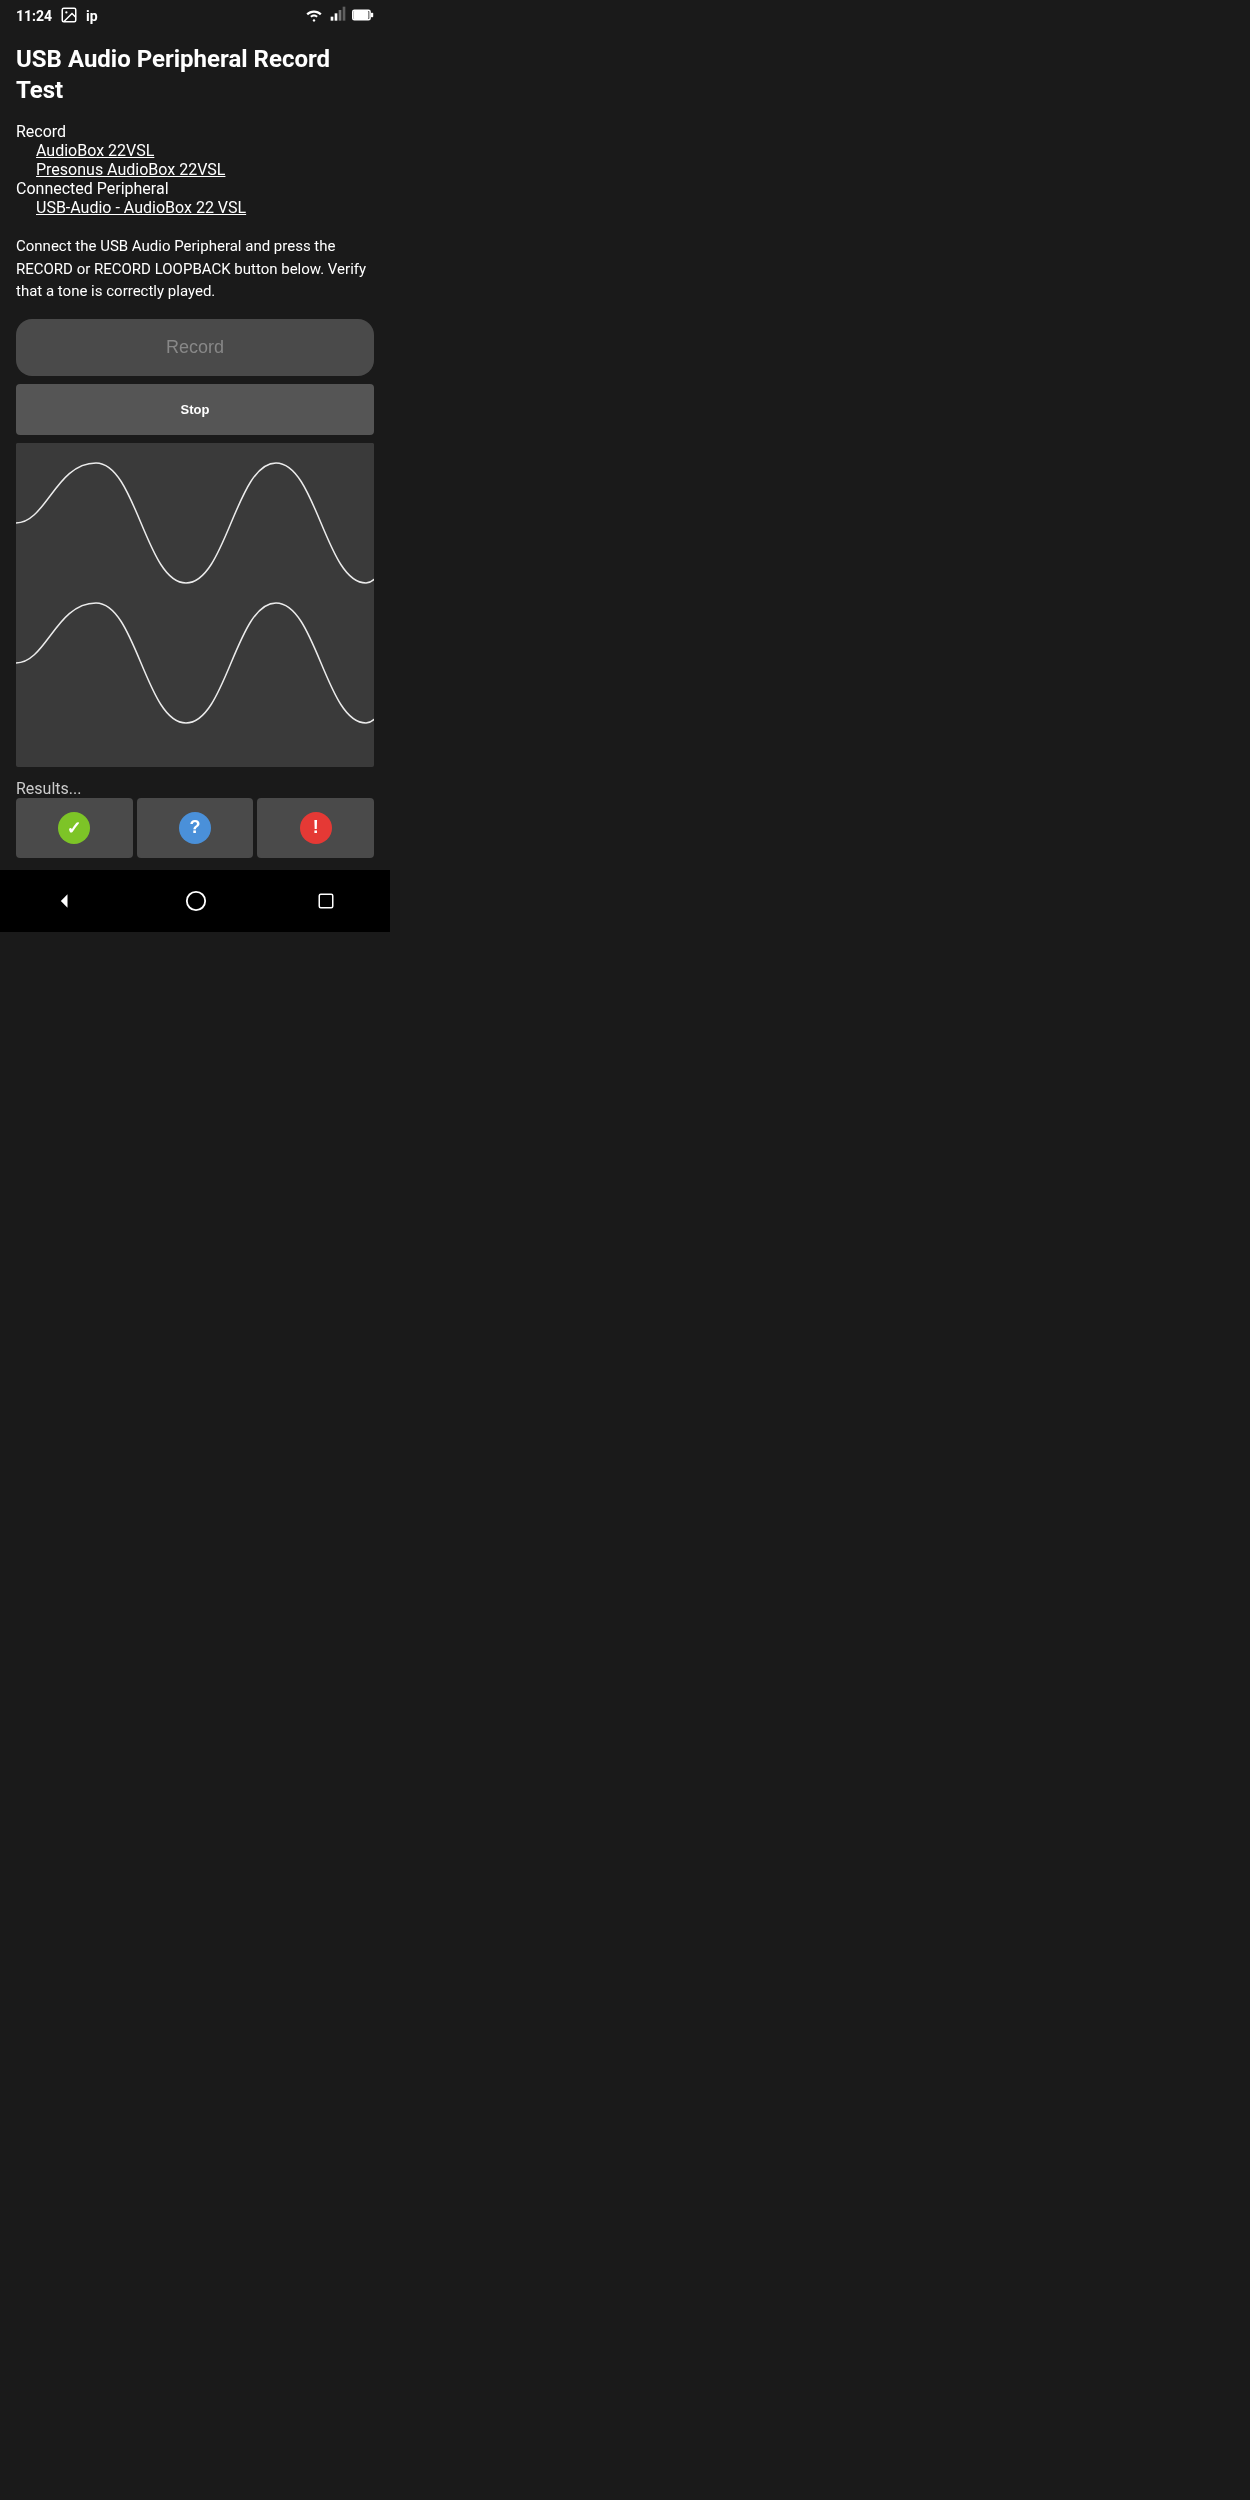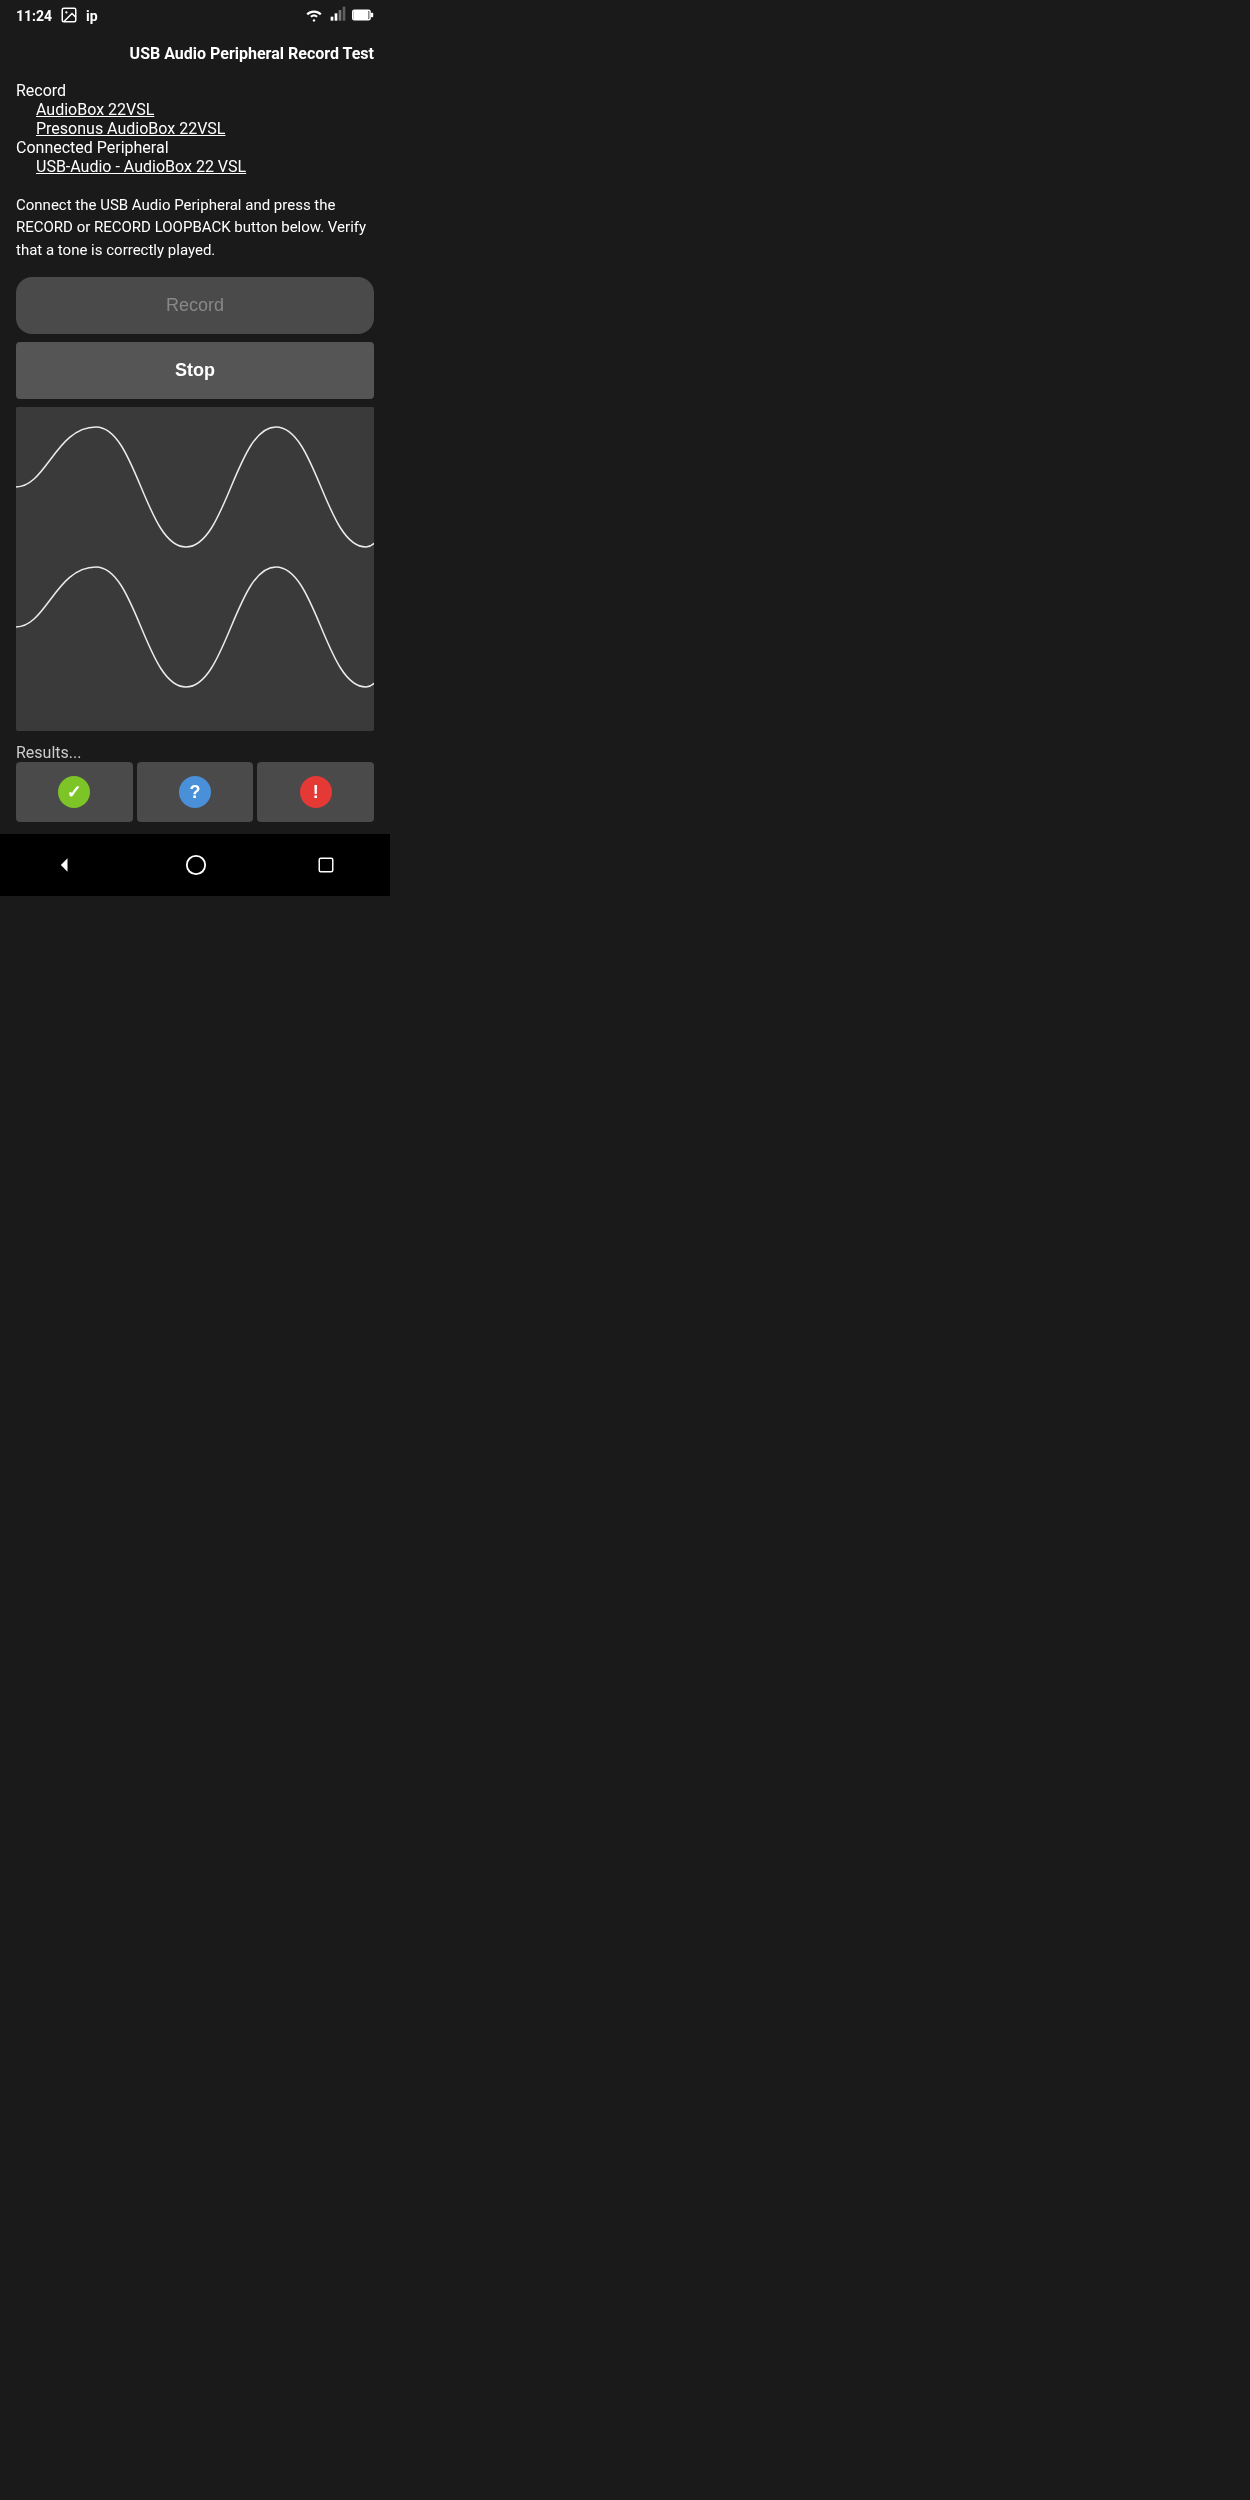--- a/index.html
+++ b/index.html
@@ -35,26 +35,25 @@
       align-items: center;
       gap: 6px;
     }
 
     
     .main-content {
       padding: 12px 16px;
     }
 
     .page-title {
-      font-size: 16px;
+      font-size: 24px;
       font-weight: bold;
       color: #ffffff;
       margin-bottom: 16px;
       line-height: 1.3;
-      text-align: right;
     }
 
     .profile-section {
       margin-bottom: 12px;
     }
     .section-label {
       font-size: 16px;
       color: #ffffff;
       font-weight: 400;
     }
@@ -86,21 +85,21 @@
       text-align: center;
     }
 
     .btn-stop {
       width: 100%;
       padding: 18px;
       background-color: #555555;
       border: none;
       border-radius: 4px;
       color: #ffffff;
-      font-size: 18px;
+      font-size: 13px;
       font-weight: bold;
       cursor: pointer;
       margin-bottom: 8px;
       text-align: center;
     }
 
     
     .waveform-container {
       background-color: #3a3a3a;
       border-radius: 2px;

